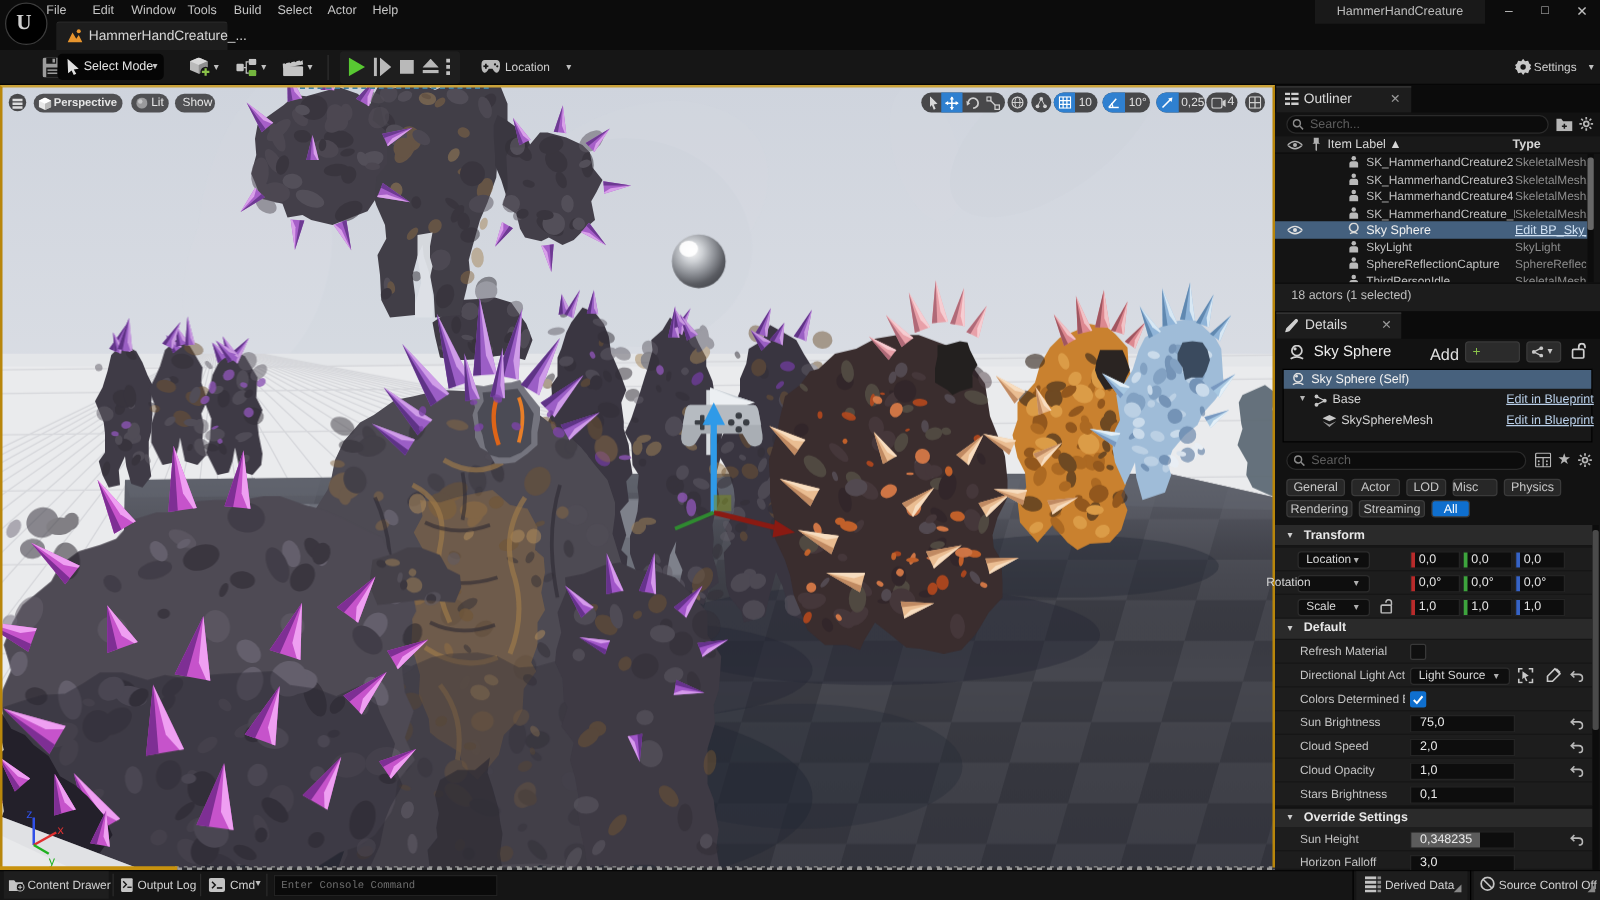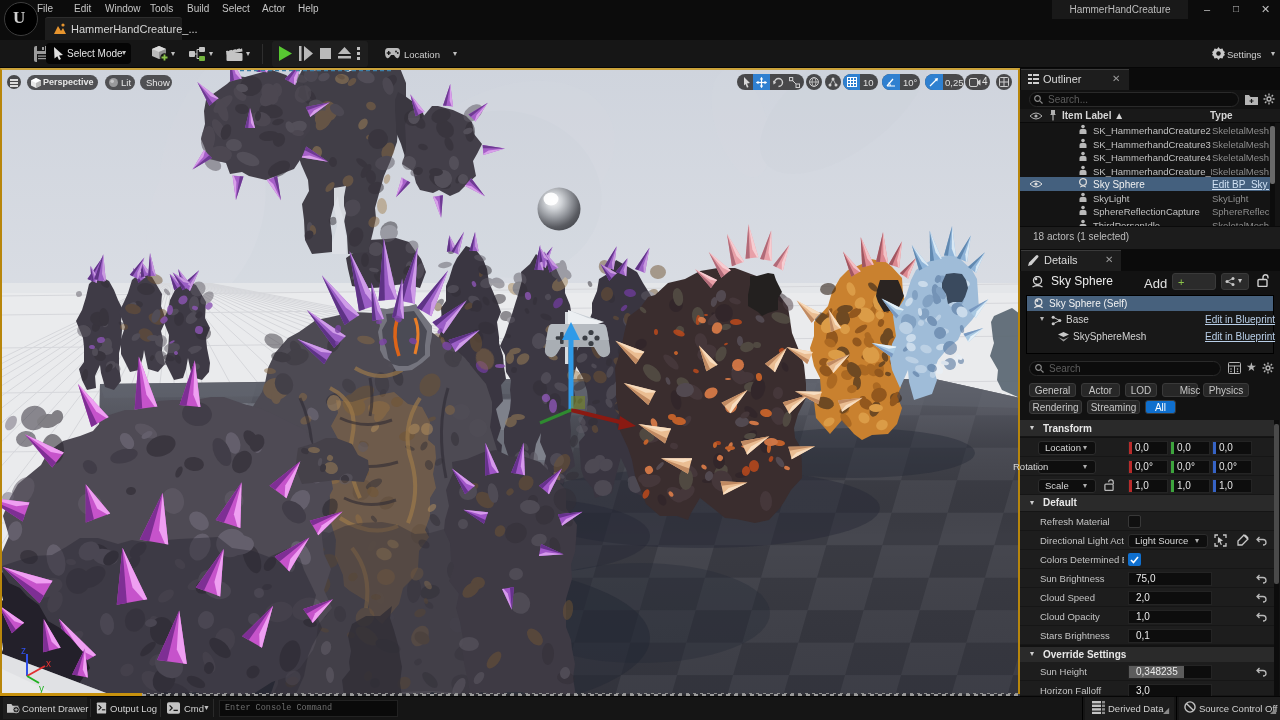--- a/index.html
+++ b/index.html
@@ -1791,21 +1791,21 @@
       <path d="M6 0.5 V2.5 M6 9.5 V11.5 M0.5 6 H2.5 M9.5 6 H11.5 M2 2 L3.4 3.4 M8.6 8.6 L10 10 M10 2 L8.6 3.4 M3.4 8.6 L2 10" stroke="#b5b5b5" stroke-width="1.4"></path>
     </svg>
 <div class="a" style="left:1020px;top:109px;width:260px;height:14px;background:#191919;border-bottom:1px solid #0a0a0a"></div>
 <svg class="ic" style="left:1030px;top:112px" width="12" height="8" viewBox="0 0 12 8">
       <path d="M0 4 Q6 -2 12 4 Q6 10 0 4Z" fill="none" stroke="#b0b0b0"></path>
       <circle cx="6" cy="4" r="1.6" fill="#b0b0b0"></circle>
     </svg>
 <svg class="ic" style="left:1049px;top:110px" width="8" height="11" viewBox="0 0 8 11">
       <path d="M2 0 H6 V4 L7 5 H4.6 V10 L4 11 L3.4 10 V5 H1 L2 4Z" fill="#b0b0b0"></path>
     </svg>
-<div class="tx" style="left:1062px;top:110px;font-size:10px;font-weight:bold;color:#d6d6d6">Item Label ▲</div>
+<div class="tx" style="left:1062px;top:110px;font-size:10px;font-weight:normal;color:#d6d6d6">Item Label ▲</div>
 <div class="tx" style="left:1210px;top:110px;font-size:10px;font-weight:bold;color:#d6d6d6">Type</div>
 <div class="a" style="left:1020px;top:123px;width:260px;height:103px;background:#141414;overflow:hidden">
 <svg class="ic" style="left:58px;top:1px" width="10" height="11" viewBox="0 0 10 11">
         <circle cx="5" cy="2.6" r="1.8" fill="#b9b9b9"></circle>
         <path d="M1.5 10 V7 Q1.5 5 3.5 5 H6.5 Q8.5 5 8.5 7 V10Z" fill="#b9b9b9"></path>
       </svg>
 <div class="tx" style="left:73px;top:2px;font-size:9.5px;color:#c2c2c2;width:119px;overflow:hidden">SK_HammerhandCreature2</div>
 <div class="tx" style="left:192px;top:2px;font-size:9.5px;color:#8d8d8d;overflow:hidden;width:57px">SkeletalMeshA</div>
 <svg class="ic" style="left:58px;top:14.5px" width="10" height="11" viewBox="0 0 10 11">
         <circle cx="5" cy="2.6" r="1.8" fill="#b9b9b9"></circle>
@@ -1930,21 +1930,21 @@
       <circle cx="6" cy="6" r="2" fill="none" stroke="#b5b5b5" stroke-width="1.4"></circle>
       <path d="M6 0.5 V2.5 M6 9.5 V11.5 M0.5 6 H2.5 M9.5 6 H11.5 M2 2 L3.4 3.4 M8.6 8.6 L10 10 M10 2 L8.6 3.4 M3.4 8.6 L2 10" stroke="#b5b5b5" stroke-width="1.4"></path>
     </svg>
 <div class="a" style="left:1029px;top:383px;width:47px;height:14px;background:#272727;border-radius:3px;border:1px solid #3a3a3a"></div>
     <div class="tx" style="left:1029px;top:385px;width:47px;text-align:center;font-size:10px;color:#c6c6c6">General</div>
 <div class="a" style="left:1081px;top:383px;width:39px;height:14px;background:#272727;border-radius:3px;border:1px solid #3a3a3a"></div>
     <div class="tx" style="left:1081px;top:385px;width:39px;text-align:center;font-size:10px;color:#c6c6c6">Actor</div>
 <div class="a" style="left:1125px;top:383px;width:32px;height:14px;background:#272727;border-radius:3px;border:1px solid #3a3a3a"></div>
     <div class="tx" style="left:1125px;top:385px;width:32px;text-align:center;font-size:10px;color:#c6c6c6">LOD</div>
 <div class="a" style="left:1162px;top:383px;width:36px;height:14px;background:#272727;border-radius:3px;border:1px solid #3a3a3a"></div>
-    <div class="tx" style="left:1162px;top:385px;width:56px;text-align:center;font-size:10px;color:#c6c6c6">Misc</div>
+    <div class="tx" style="left:1162px;top:385px;width:56px;text-align:left;font-size:10px;color:#c6c6c6">Misc</div>
 <div class="a" style="left:1203px;top:383px;width:46px;height:14px;background:#272727;border-radius:3px;border:1px solid #3a3a3a"></div>
     <div class="tx" style="left:1203px;top:385px;width:46px;text-align:center;font-size:10px;color:#c6c6c6">Physics</div>
 <div class="a" style="left:1029px;top:400px;width:53px;height:14px;background:#272727;border-radius:3px;border:1px solid #3a3a3a"></div>
     <div class="tx" style="left:1029px;top:402px;width:53px;text-align:center;font-size:10px;color:#c6c6c6">Rendering</div>
 <div class="a" style="left:1087px;top:400px;width:53px;height:14px;background:#272727;border-radius:3px;border:1px solid #3a3a3a"></div>
     <div class="tx" style="left:1087px;top:402px;width:53px;text-align:center;font-size:10px;color:#c6c6c6">Streaming</div>
 <div class="a" style="left:1145px;top:400px;width:31px;height:14px;background:#0f6fce;border-radius:3px;border:1px solid #3a3a3a"></div>
     <div class="tx" style="left:1145px;top:402px;width:31px;text-align:center;font-size:10px;color:#ffffff">All</div>
 <div class="a" style="left:1020px;top:420px;width:254px;height:17px;background:#2a2a2a;border-bottom:1px solid #151515"></div>
 <div class="tx" style="left:1030px;top:423px;font-size:8px;color:#cfcfcf">▾</div>

